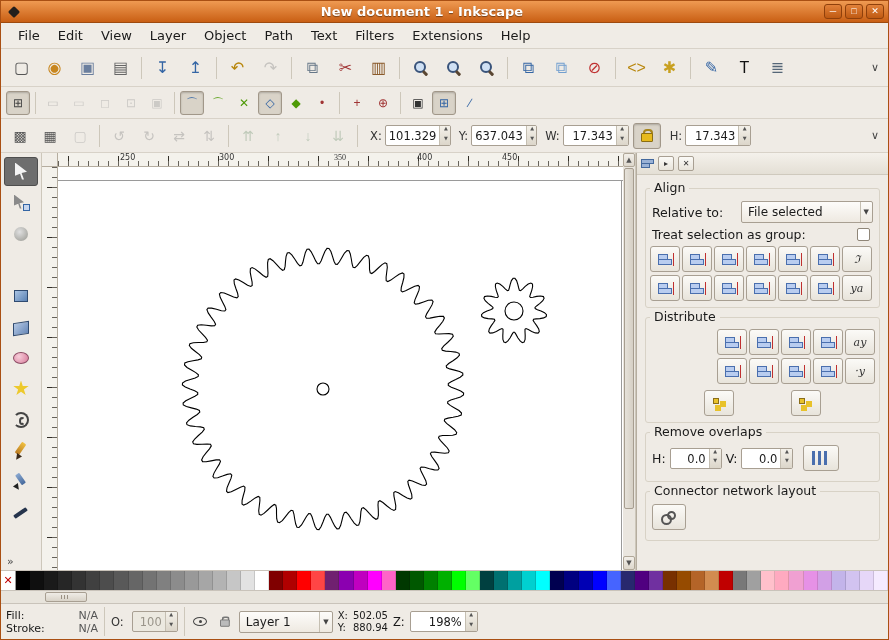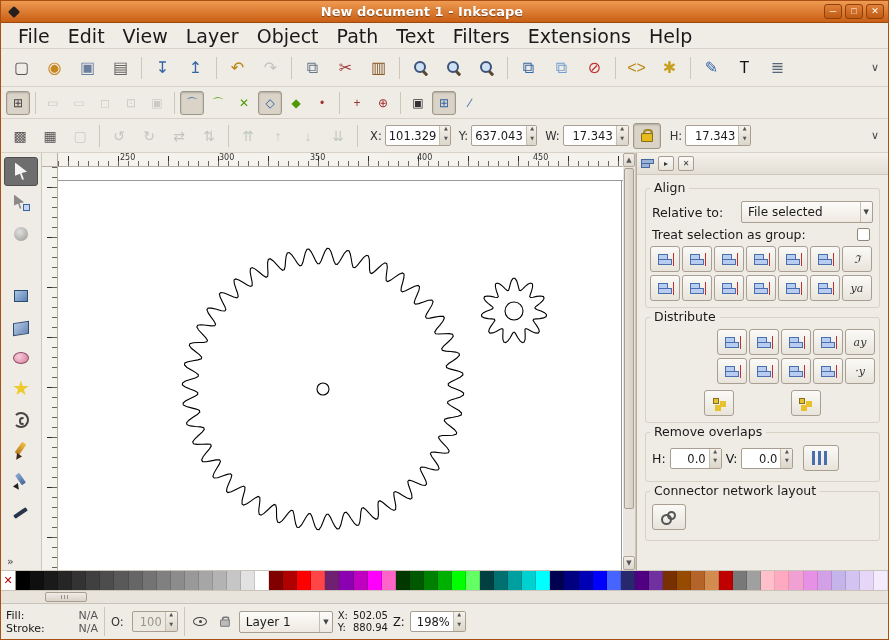--- a/index.html
+++ b/index.html
@@ -19,21 +19,21 @@
   .win-icon { width:12px; height:12px; background:#241f1c; transform:rotate(45deg) scale(.72); border-radius:2px; margin-left:3px; }
   .title { flex:1; text-align:center; color:#fff; font-weight:bold; font-size:13px; text-shadow:0 1px 1px rgba(0,0,0,.45);
     white-space:nowrap; overflow:hidden; }
   .win-btns { display:flex; gap:3px; }
   .win-btn { width:18px; height:15px; font-size:9px; line-height:1; color:#fff; cursor:default;
     background:linear-gradient(#e2813a,#bf5a12); border:1px solid #8f400b; border-radius:3px;
     display:flex; align-items:center; justify-content:center; }
   
   .menubar { height:26px; flex:0 0 26px; display:flex; align-items:center; padding-left:8px;
     background:#f0ece6; border-bottom:1px solid #d8d2c8; }
-  .menu-item { padding:4px 9px; font-size:19px; }
+  .menu-item { padding:4px 9px; font-size:13px; }
   
   .toolbar { display:flex; align-items:center; padding:0 4px; background:#efebe5; border-bottom:1px solid #d8d2c8; }
   .tb1 { height:38px; flex:0 0 38px; }
   .tb2 { height:32px; flex:0 0 32px; }
   .tb3 { height:34px; flex:0 0 34px; }
   .tbtn { display:flex; align-items:center; justify-content:center; background:transparent;
     border:1px solid transparent; border-radius:3px; margin:0 1px; cursor:default; }
   .tb1 .tbtn { width:31px; height:30px; }
   .tb2 .tbtn { width:24px; height:24px; }
   .tb3 .tbtn { width:28px; height:26px; }
@@ -187,21 +187,21 @@
   .sbtn { width:19px; height:19px; display:flex; align-items:center; justify-content:center;
     background:transparent; border:1px solid transparent; border-radius:2px; }
   .ico-eye { width:14px; height:9px; border:1px solid #444; border-radius:50%; position:relative; display:inline-block; }
   .ico-eye::after { content:""; position:absolute; left:4.5px; top:2px; width:3px; height:3px; background:#444; border-radius:50%; }
   .ico-lock-sm { transform:scale(.8); }
   .layer-combo { width:94px; flex:0 0 94px; }
   .smsg { flex:1; min-width:0; overflow:hidden; white-space:nowrap; font-size:12.5px; }
   .xyblock { display:grid; grid-template-columns:auto auto; column-gap:5px; font-size:10px; line-height:12px; }
   .xyblock .num { text-align:center; }
   .zlabel { font-size:11.5px; }
-  .zfield { width:56px; }
+  .zfield { width:68px; }
 </style>
 </head>
 <body>
 
 <div class="window">
 
   <div class="titlebar">
     <span class="win-icon"></span>
     <span class="title">New document 1 - Inkscape</span>
     <span class="win-btns">
@@ -482,23 +482,23 @@
           <span class="ti ti-calligraphy"></span>
         </button>
         <div class="tool-expander">»</div>
     </div>
 
     <div class="canvas-wrap">
       <div class="ruler-corner"></div>
       <div class="hruler">
           <span class="rlabel" style="left: 62px;">250</span>
           <span class="rlabel" style="left: 161px;">300</span>
-          <span class="rlabel" style="left: 252px;">350</span>
+          <span class="rlabel" style="left: 276px; font-family: Liberation Serif, serif;">350</span>
           <span class="rlabel" style="left: 359px;">400</span>
-          <span class="rlabel" style="left: 475px;">450</span>
+          <span class="rlabel" style="left: 444px;">450</span>
         </div>
       <div class="vruler"></div>
       <div class="canvas">
         <div class="page-top-border"></div>
         <div class="page-right-border"></div>
         <svg id="canvas-svg" width="565" height="403" viewBox="0 0 565 403">
             <path d="M398.0 222.0L402.7 224.0L405.6 226.0L405.5 228.0L402.5 229.9L397.7 231.5L392.8 233.0L389.8 234.5L389.6 236.3L392.2 238.4L396.6 240.9L401.0 243.5L403.5 246.0L403.2 248.0L400.0 249.3L395.0 250.3L390.0 251.1L386.7 252.1L386.3 253.9L388.6 256.4L392.6 259.5L396.6 262.7L398.7 265.5L398.1 267.4L394.7 268.3L389.6 268.5L384.6 268.5L381.2 269.2L380.5 270.8L382.5 273.6L386.0 277.3L389.4 281.0L391.2 284.0L390.3 285.8L386.8 286.3L381.7 285.7L376.7 285.1L373.3 285.2L372.4 286.8L373.9 289.8L376.9 293.9L379.8 298.1L381.1 301.4L379.9 303.0L376.4 302.9L371.5 301.7L366.6 300.3L363.2 300.0L362.1 301.4L363.2 304.6L365.5 309.1L367.8 313.7L368.6 317.1L367.2 318.5L363.8 318.0L359.0 316.0L354.4 314.0L351.1 313.2L349.8 314.4L350.4 317.8L352.1 322.5L353.7 327.3L354.0 330.9L352.4 332.1L349.1 331.0L344.7 328.5L340.4 325.8L337.2 324.5L335.8 325.5L335.9 328.9L336.9 333.9L337.8 338.9L337.6 342.4L335.9 343.4L332.7 341.9L328.7 338.7L324.9 335.5L321.9 333.7L320.3 334.5L320.0 337.9L320.3 343.0L320.4 348.1L319.7 351.5L317.9 352.3L315.0 350.3L311.5 346.6L308.1 342.8L305.4 340.7L303.7 341.3L302.9 344.6L302.5 349.6L301.9 354.7L300.7 358.0L298.8 358.5L296.2 356.1L293.3 352.0L290.5 347.7L288.1 345.2L286.4 345.6L285.1 348.7L283.9 353.6L282.6 358.6L281.0 361.7L279.0 361.9L276.8 359.2L274.5 354.7L272.3 350.1L270.4 347.3L268.6 347.3L266.8 350.3L265.0 355.0L263.0 359.7L261.0 362.6L259.0 362.5L257.1 359.5L255.5 354.7L254.0 349.8L252.5 346.8L250.7 346.6L248.6 349.2L246.1 353.6L243.5 358.0L241.0 360.5L239.0 360.2L237.7 357.0L236.7 352.0L235.9 347.0L234.9 343.7L233.1 343.3L230.6 345.6L227.5 349.6L224.3 353.6L221.5 355.7L219.6 355.1L218.7 351.7L218.5 346.6L218.5 341.6L217.8 338.2L216.2 337.5L213.4 339.5L209.7 343.0L206.0 346.4L203.0 348.2L201.2 347.3L200.7 343.8L201.3 338.7L201.9 333.7L201.8 330.3L200.2 329.4L197.2 330.9L193.1 333.9L188.9 336.8L185.6 338.1L184.0 336.9L184.1 333.4L185.3 328.5L186.7 323.6L187.0 320.2L185.6 319.1L182.4 320.2L177.9 322.5L173.3 324.8L169.9 325.6L168.5 324.2L169.0 320.8L171.0 316.0L173.0 311.4L173.8 308.1L172.6 306.8L169.2 307.4L164.5 309.1L159.7 310.7L156.1 311.0L154.9 309.4L156.0 306.1L158.5 301.7L161.2 297.4L162.5 294.2L161.5 292.8L158.1 292.9L153.1 293.9L148.1 294.8L144.6 294.6L143.6 292.9L145.1 289.7L148.3 285.7L151.5 281.9L153.3 278.9L152.5 277.3L149.1 277.0L144.0 277.3L138.9 277.4L135.5 276.7L134.7 274.9L136.7 272.0L140.4 268.5L144.2 265.1L146.3 262.4L145.7 260.7L142.4 259.9L137.4 259.5L132.3 258.9L129.0 257.7L128.5 255.8L130.9 253.2L135.0 250.3L139.3 247.5L141.8 245.1L141.4 243.4L138.3 242.1L133.4 240.9L128.4 239.6L125.3 238.0L125.1 236.0L127.8 233.8L132.3 231.5L136.9 229.3L139.7 227.4L139.7 225.6L136.7 223.8L132.0 222.0L127.3 220.0L124.4 218.0L124.5 216.0L127.5 214.1L132.3 212.5L137.2 211.0L140.2 209.5L140.4 207.7L137.8 205.6L133.4 203.1L129.0 200.5L126.5 198.0L126.8 196.0L130.0 194.7L135.0 193.7L140.0 192.9L143.3 191.9L143.7 190.1L141.4 187.6L137.4 184.5L133.4 181.3L131.3 178.5L131.9 176.6L135.3 175.7L140.4 175.5L145.4 175.5L148.8 174.8L149.5 173.2L147.5 170.4L144.0 166.7L140.6 163.0L138.8 160.0L139.7 158.2L143.2 157.7L148.3 158.3L153.3 158.9L156.7 158.8L157.6 157.2L156.1 154.2L153.1 150.1L150.2 145.9L148.9 142.6L150.1 141.0L153.6 141.1L158.5 142.3L163.4 143.7L166.8 144.0L167.9 142.6L166.8 139.4L164.5 134.9L162.2 130.3L161.4 126.9L162.8 125.5L166.2 126.0L171.0 128.0L175.6 130.0L178.9 130.8L180.2 129.6L179.6 126.2L177.9 121.5L176.3 116.7L176.0 113.1L177.6 111.9L180.9 113.0L185.3 115.5L189.6 118.2L192.8 119.5L194.2 118.5L194.1 115.1L193.1 110.1L192.2 105.1L192.4 101.6L194.1 100.6L197.3 102.1L201.3 105.3L205.1 108.5L208.1 110.3L209.7 109.5L210.0 106.1L209.7 101.0L209.6 95.9L210.3 92.5L212.1 91.7L215.0 93.7L218.5 97.4L221.9 101.2L224.6 103.3L226.3 102.7L227.1 99.4L227.5 94.4L228.1 89.3L229.3 86.0L231.2 85.5L233.8 87.9L236.7 92.0L239.5 96.3L241.9 98.8L243.6 98.4L244.9 95.3L246.1 90.4L247.4 85.4L249.0 82.3L251.0 82.1L253.2 84.8L255.5 89.3L257.7 93.9L259.6 96.7L261.4 96.7L263.2 93.7L265.0 89.0L267.0 84.3L269.0 81.4L271.0 81.5L272.9 84.5L274.5 89.3L276.0 94.2L277.5 97.2L279.3 97.4L281.4 94.8L283.9 90.4L286.5 86.0L289.0 83.5L291.0 83.8L292.3 87.0L293.3 92.0L294.1 97.0L295.1 100.3L296.9 100.7L299.4 98.4L302.5 94.4L305.7 90.4L308.5 88.3L310.4 88.9L311.3 92.3L311.5 97.4L311.5 102.4L312.2 105.8L313.8 106.5L316.6 104.5L320.3 101.0L324.0 97.6L327.0 95.8L328.8 96.7L329.3 100.2L328.7 105.3L328.1 110.3L328.2 113.7L329.8 114.6L332.8 113.1L336.9 110.1L341.1 107.2L344.4 105.9L346.0 107.1L345.9 110.6L344.7 115.5L343.3 120.4L343.0 123.8L344.4 124.9L347.6 123.8L352.1 121.5L356.7 119.2L360.1 118.4L361.5 119.8L361.0 123.2L359.0 128.0L357.0 132.6L356.2 135.9L357.4 137.2L360.8 136.6L365.5 134.9L370.3 133.3L373.9 133.0L375.1 134.6L374.0 137.9L371.5 142.3L368.8 146.6L367.5 149.8L368.5 151.2L371.9 151.1L376.9 150.1L381.9 149.2L385.4 149.4L386.4 151.1L384.9 154.3L381.7 158.3L378.5 162.1L376.7 165.1L377.5 166.7L380.9 167.0L386.0 166.7L391.1 166.6L394.5 167.3L395.3 169.1L393.3 172.0L389.6 175.5L385.8 178.9L383.7 181.6L384.3 183.3L387.6 184.1L392.6 184.5L397.7 185.1L401.0 186.3L401.5 188.2L399.1 190.8L395.0 193.7L390.7 196.5L388.2 198.9L388.6 200.6L391.7 201.9L396.6 203.1L401.6 204.4L404.7 206.0L404.9 208.0L402.2 210.2L397.7 212.5L393.1 214.7L390.3 216.6L390.3 218.4L393.3 220.2L398.0 222.0Z" fill="none" stroke="#000" stroke-width="1.1"></path>
             <circle cx="265" cy="222" r="6" fill="none" stroke="#000" stroke-width="1.1"></circle>
             <path d="M483.0 144.0L486.5 145.7L488.5 147.7L488.2 149.6L485.7 150.9L481.9 151.6L478.1 151.9L475.6 152.3L475.1 153.4L476.4 155.5L478.7 158.6L480.7 161.9L481.3 164.7L480.1 166.1L477.3 165.9L473.7 164.4L470.3 162.6L468.0 161.6L467.0 162.2L467.0 164.8L467.2 168.6L467.1 172.4L466.1 175.1L464.3 175.6L462.1 173.9L459.8 170.7L458.0 167.4L456.6 165.3L455.4 165.3L454.0 167.4L452.2 170.7L449.9 173.9L447.7 175.6L445.9 175.1L444.9 172.4L444.8 168.6L445.0 164.8L445.0 162.2L444.0 161.6L441.7 162.6L438.3 164.4L434.7 165.9L431.9 166.1L430.7 164.7L431.3 161.9L433.3 158.6L435.6 155.5L436.9 153.4L436.4 152.3L433.9 151.9L430.1 151.6L426.3 150.9L423.8 149.6L423.5 147.7L425.5 145.7L429.0 144.0L432.6 142.7L434.8 141.6L435.0 140.4L433.1 138.7L430.1 136.4L427.2 133.7L425.9 131.3L426.6 129.6L429.4 129.0L433.3 129.4L437.0 130.2L439.5 130.5L440.3 129.6L439.6 127.2L438.3 123.6L437.4 119.8L437.5 117.0L439.1 116.0L441.8 117.0L444.8 119.4L447.5 122.1L449.4 123.7L450.6 123.4L451.3 121.0L452.2 117.3L453.4 113.6L455.1 111.3L456.9 111.3L458.6 113.6L459.8 117.3L460.7 121.0L461.4 123.4L462.6 123.7L464.5 122.1L467.2 119.4L470.2 117.0L472.9 116.0L474.5 117.0L474.6 119.8L473.7 123.6L472.4 127.2L471.7 129.6L472.5 130.5L475.0 130.2L478.7 129.4L482.6 129.0L485.4 129.6L486.1 131.3L484.8 133.7L481.9 136.4L478.9 138.7L477.0 140.4L477.2 141.6L479.4 142.7L483.0 144.0Z" fill="none" stroke="#000" stroke-width="1.1"></path>
             <circle cx="456" cy="144" r="9" fill="none" stroke="#000" stroke-width="1.1"></circle>

